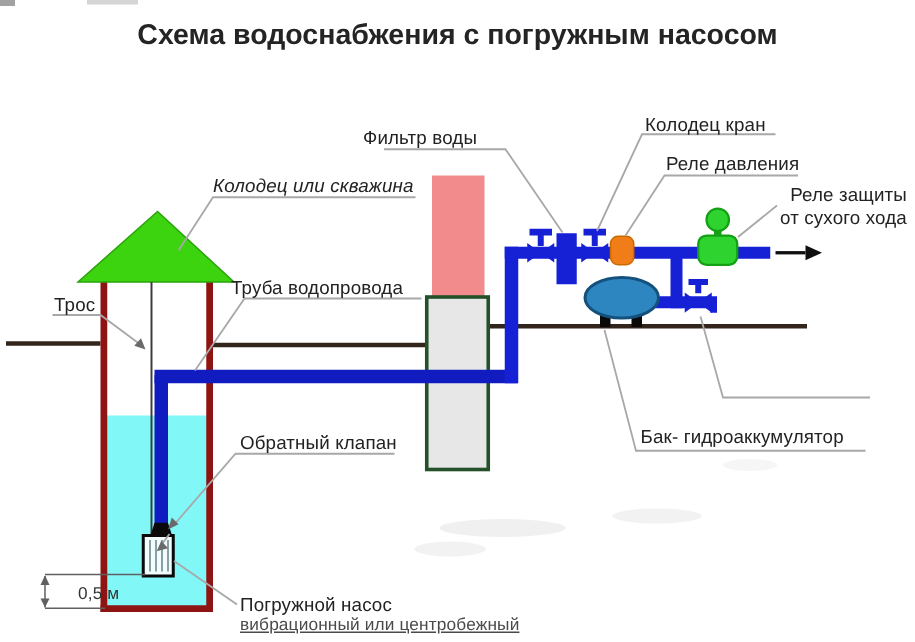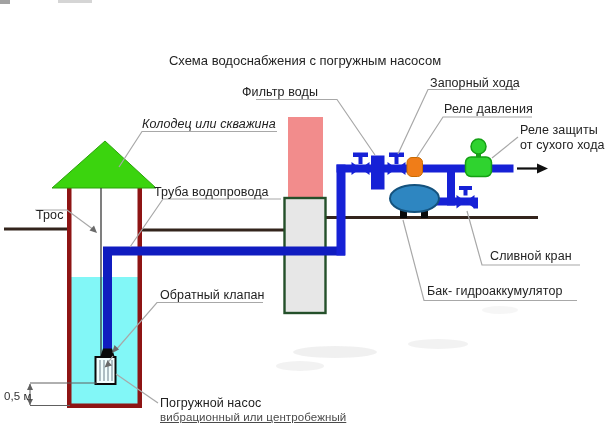--- a/index.html
+++ b/index.html
@@ -6,24 +6,24 @@
   #stage{
     position:relative;width:610px;height:428px;background:#ffffff;
     font-family:"Liberation Sans", sans-serif;overflow:hidden;
   }
   #diagram-svg{position:absolute;left:0;top:0;width:610px;height:428px;}
   .lbl{
     position:absolute;font-size:12.5px;color:#222;white-space:nowrap;
     line-height:14px;letter-spacing:0.1px;z-index:3;
   }
   .lbl-sub{font-size:11.5px;color:#4a4a4a;text-decoration:underline;}
-  .lbl-dim{font-size:11.5px;color:#333;}
+  .lbl-dim{font-size:11.5px;color:#333;margin-left:48px;}
   #page-title{
     position:absolute;left:50%;top:13px;transform:translateX(-50%);
-    font-size:13px;font-weight:400;color:#242424;white-space:nowrap;z-index:3;margin-top:40px;
+    font-size:19px;font-weight:700;color:#242424;white-space:nowrap;z-index:3;
   }
   .two-line{line-height:15px;}
 </style>
 </head>
 <body>
 
 <div id="stage">
 
   <svg id="diagram-svg" viewBox="0 0 610 428">
 
@@ -137,29 +137,28 @@
       <polyline points="116,374 158,403"></polyline>
       <polygon points="97,233 89.5,230.5 94,225.5" fill="#6a6a6a" stroke="none"></polygon>
       <polygon points="112,353 119,349.5 114.5,345" fill="#6a6a6a" stroke="none"></polygon>
       <polygon points="104.5,367.5 112,365.5 107.5,360.5" fill="#6a6a6a" stroke="none"></polygon>
     </g>
   </svg>
 
   <div id="page-title">Схема водоснабжения с погружным насосом</div>
 
   <div class="lbl" style="left:142px;top:116.5px;font-style:italic;">Колодец или скважина</div>
-  <div class="lbl" style="left:36px;top:195.5px;margin-top:12px;">Трос</div>
+  <div class="lbl" style="left:36px;top:195.5px;">Трос</div>
   <div class="lbl" style="left:154px;top:184.5px;">Труба водопровода</div>
   <div class="lbl" style="left:242px;top:84.5px;">Фильтр воды</div>
-  <div class="lbl" style="left:430px;top:75.5px;">Запорный хода</div>
+  <div class="lbl" style="left:430px;top:75.5px;">Колодец кран</div>
   <div class="lbl" style="left:444px;top:102px;">Реле давления</div>
-  <div class="lbl two-line" style="left:520px;top:123px;">
+  <div class="lbl two-line" style="left:520px;top:123px;text-align:right;">
     <span>Реле защиты</span><br>
     <span>от сухого хода</span>
   </div>
-  <div class="lbl" style="left:490px;top:248.5px;">Сливной кран</div>
   <div class="lbl" style="left:427px;top:284px;">Бак- гидроаккумулятор</div>
   <div class="lbl" style="left:160px;top:287.5px;">Обратный клапан</div>
   <div class="lbl" style="left:160px;top:395.5px;">Погружной насос</div>
   <div class="lbl lbl-sub" style="left:160px;top:410px;">вибрационный или центробежный</div>
   <div class="lbl lbl-dim" style="left:4px;top:388.5px;">0,5 м</div>
 
 </div>
 
 </body></html>

